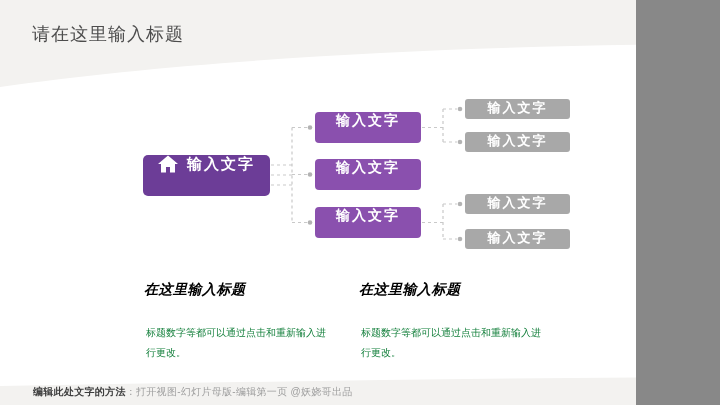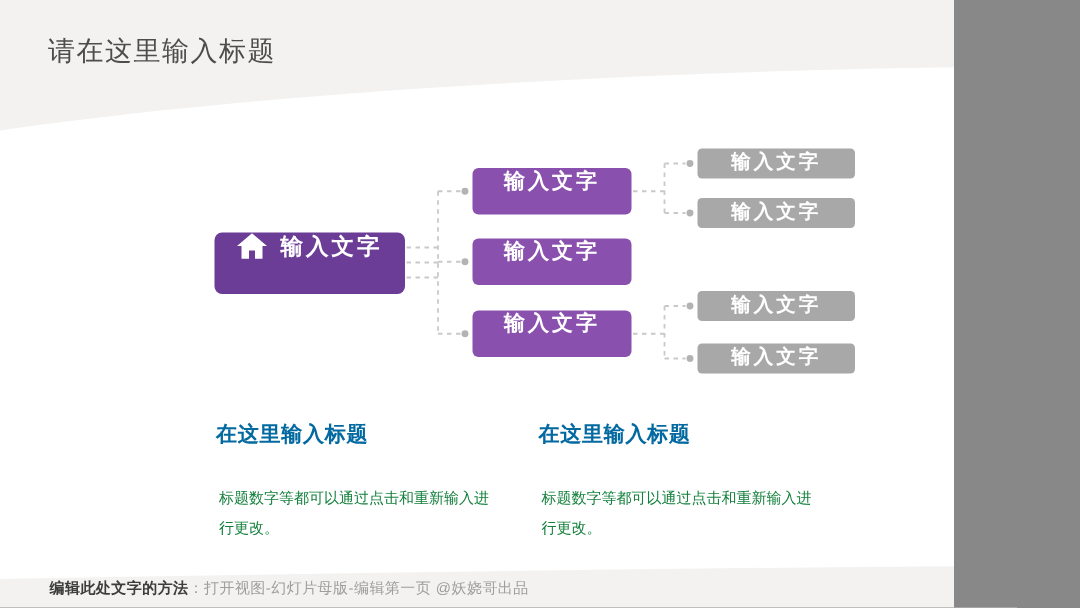--- a/index.html
+++ b/index.html
@@ -25,21 +25,21 @@
   .node-l2{left:315px;width:106px;height:31px;background:#8a50ae;border-radius:4px;font-size:14px;}
   .node-l2.c1{top:112px;} .node-l2.c2{top:159px;} .node-l2.c3{top:207px;}
   .node-l3{left:465px;width:105px;height:20px;background:#a8a8a8;border-radius:3px;font-size:13px;}
   .node-l3.g1{top:99px;} .node-l3.g2{top:132px;} .node-l3.g3{top:194px;} .node-l3.g4{top:229px;}
 
   .connectors{position:absolute;left:0;top:0;width:720px;height:405px;pointer-events:none;}
 
   
   .tblock{position:absolute;top:281px;width:200px;}
   .tblock.left{left:144px;} .tblock.right{left:359px;}
-  .tblock h3{margin:0 0 24px 0;font-size:14px;color:#0369a1;letter-spacing:0.5px;}
+  .tblock h3{margin:0 0 24px 0;font-size:14px;color:#000000;letter-spacing:0.5px;font-style:italic;}
   .tblock p{margin:2px;font-size:10px;line-height:20px;color:#15803d;width:184px;letter-spacing:0;}
 
   
   .footer{position:absolute;left:33px;top:385px;font-size:10px;color:#9e9e9e;letter-spacing:0.3px;}
   .footer b{color:#3d3d3d;font-weight:bold;}
   .page-num{
     position:absolute;left:675px;top:383px;width:19px;height:15px;background:#fdfdfd;
     border:1px solid #cccccc;font-size:8px;color:#808080;display:flex;
     align-items:center;justify-content:center;box-sizing:border-box;padding-left:16px;
   }

